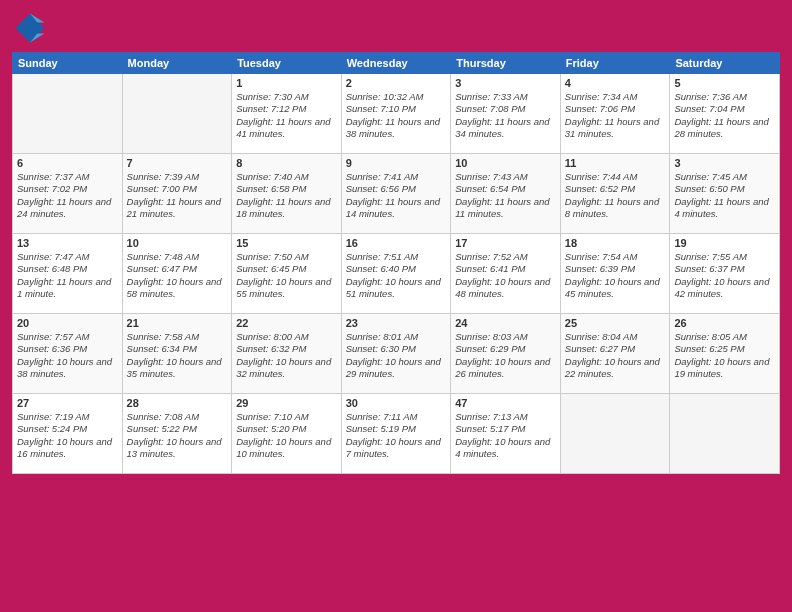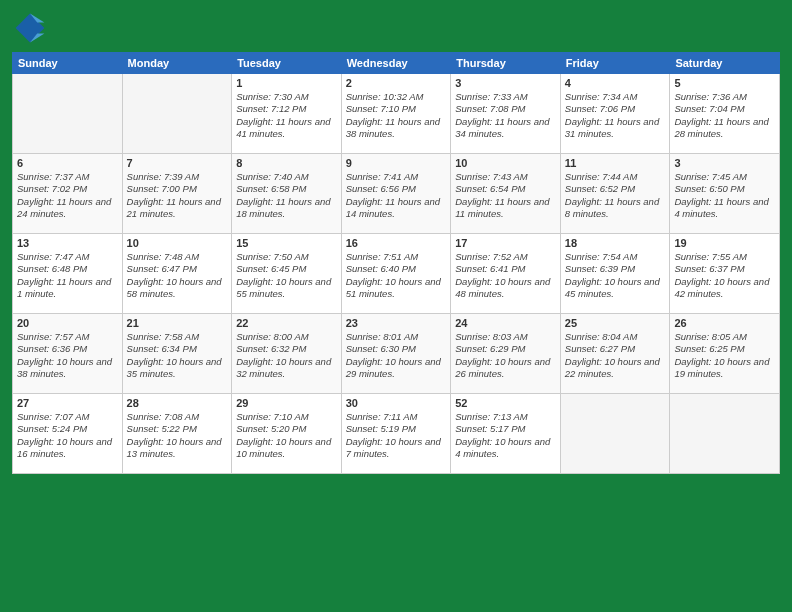--- a/index.html
+++ b/index.html
@@ -6,21 +6,21 @@
     body {
       font-family: Arial, sans-serif;
       background: #fff;
       width: 792px;
       height: 612px;
       overflow: hidden;
     }
     .page {
       width: 792px;
       height: 612px;
-      background: #15803d;
+      background: #be185d;
       padding: 10px 12px 8px 12px;
     }
     .header {
       display: flex;
       align-items: flex-start;
       justify-content: space-between;
       margin-bottom: 6px;
     }
     .logo {
       display: flex;
@@ -353,21 +353,21 @@
               <div>Sunrise: 8:05 AM</div>
               <div>Sunset: 6:25 PM</div>
               <div>Daylight: 10 hours and 19 minutes.</div>
             </div>
           </td>
         </tr>
         <tr>
           <td>
             <span class="day-number">27</span>
             <div class="day-info">
-              <div>Sunrise: 7:07 AM</div>
+              <div>Sunrise: 7:19 AM</div>
               <div>Sunset: 5:24 PM</div>
               <div>Daylight: 10 hours and 16 minutes.</div>
             </div>
           </td>
           <td>
             <span class="day-number">28</span>
             <div class="day-info">
               <div>Sunrise: 7:08 AM</div>
               <div>Sunset: 5:22 PM</div>
               <div>Daylight: 10 hours and 13 minutes.</div>
@@ -383,21 +383,21 @@
           </td>
           <td>
             <span class="day-number">30</span>
             <div class="day-info">
               <div>Sunrise: 7:11 AM</div>
               <div>Sunset: 5:19 PM</div>
               <div>Daylight: 10 hours and 7 minutes.</div>
             </div>
           </td>
           <td>
-            <span class="day-number">52</span>
+            <span class="day-number">47</span>
             <div class="day-info">
               <div>Sunrise: 7:13 AM</div>
               <div>Sunset: 5:17 PM</div>
               <div>Daylight: 10 hours and 4 minutes.</div>
             </div>
           </td>
           <td class="empty"></td>
           <td class="empty"></td>
         </tr>
       </tbody>

